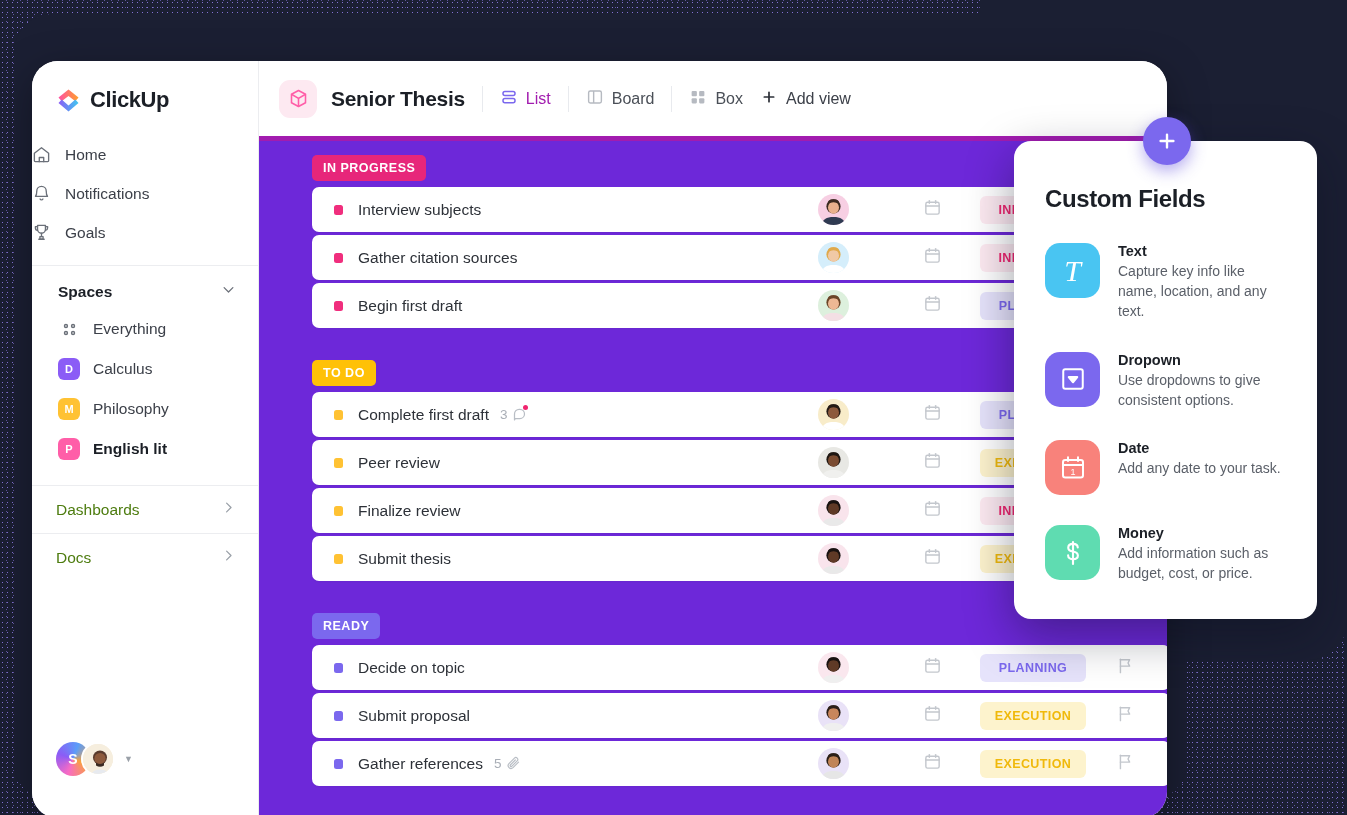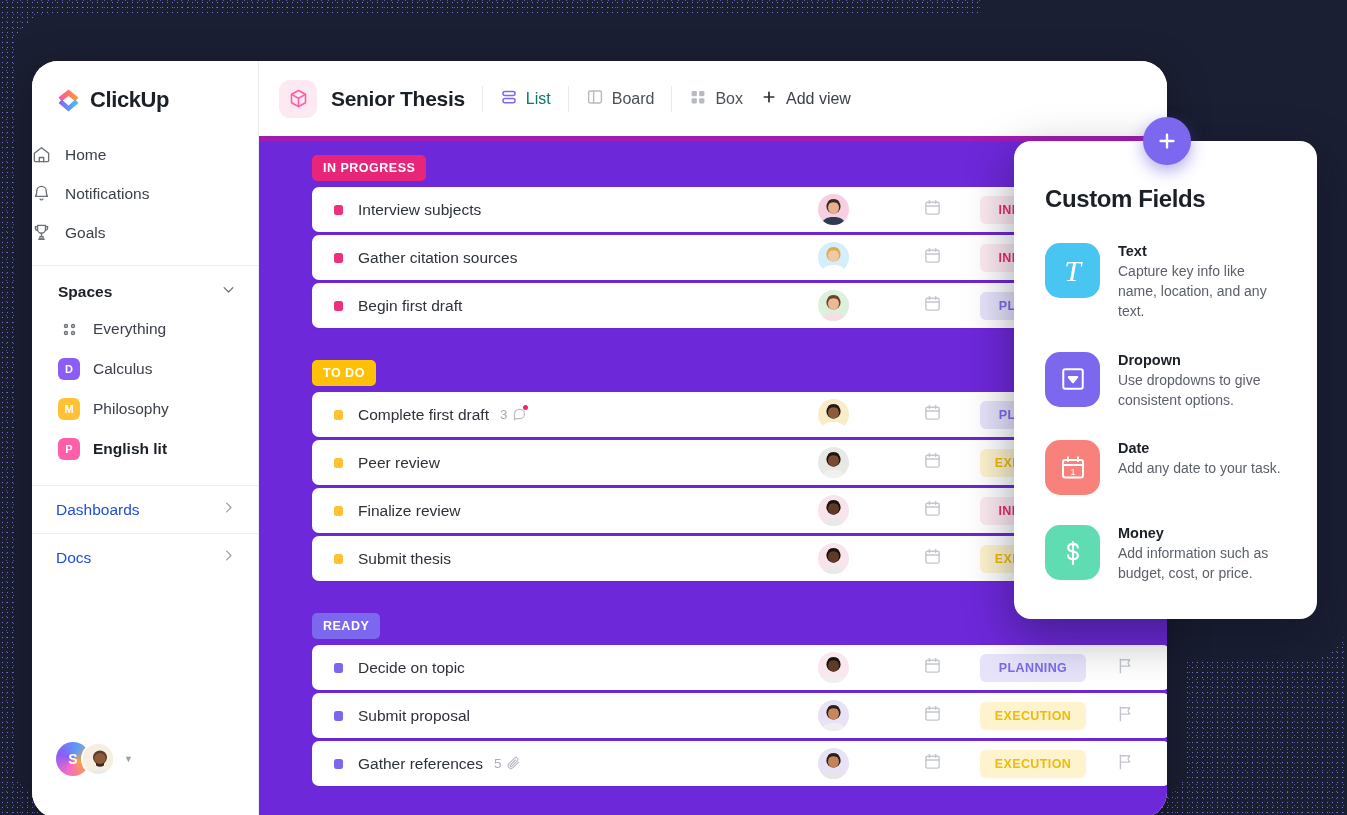--- a/index.html
+++ b/index.html
@@ -94,21 +94,21 @@
   .space-item.active { font-weight: bold; color:#1b1f26; }
   .space-badge {
     width: 22px; height:22px; border-radius:6px;
     color:#fff; font-size:11px; font-weight:bold;
     display:flex; align-items:center; justify-content:center;
     flex: 0 0 auto;
   }
   .collapsible {
     display:flex; align-items:center; justify-content:space-between;
     height: 48px; padding: 0 22px 0 24px;
-    font-size: 15.5px; color:#1d4ed8; cursor:pointer;
+    font-size: 15.5px; color:#4d7c0f; cursor:pointer;
     border-top: 1px solid #ecedf0;
   }
   #footer-avatars {
     position:absolute; bottom: 42px; left: 24px;
     display:flex; align-items:center;
   }
   .av-s {
     width: 34px; height:34px; border-radius:50%;
     background: conic-gradient(from 200deg, #f76bc4, #8b5cf6, #5b9df9, #f9a23b, #f76bc4);
     color:#fff; font-weight:bold; font-size:14px;
@@ -131,21 +131,21 @@
   #list-icon-box {
     width:38px; height:38px; border-radius:11px; background:#fde9f1;
     display:flex; align-items:center; justify-content:center;
   }
   #list-title { font-size:21px; font-weight:bold; color:#1b1f26; margin-left:14px; letter-spacing:-0.3px;}
   .vsep { width:1px; height:26px; background:#e8eaee; margin: 0 17px; }
   .view-tab {
     display:flex; align-items:center; gap:8px;
     font-size:16px; color:#4a4f57; cursor:pointer;
   }
-  .view-tab.active { color:#0f766e; }
+  .view-tab.active { color:#a21caf; }
   #add-view { display:flex; align-items:center; gap:9px; font-size:16px; color:#3c4049; cursor:pointer; margin-left:18px;}
 
   
   #list-area {
     position:absolute; left:227px; top:80px; right:0; bottom:0;
     background:#6d28d9;
     padding-left: 53px;
   }
   #col-headers {
     position:absolute; top: 56px; left: 0; right:0;

